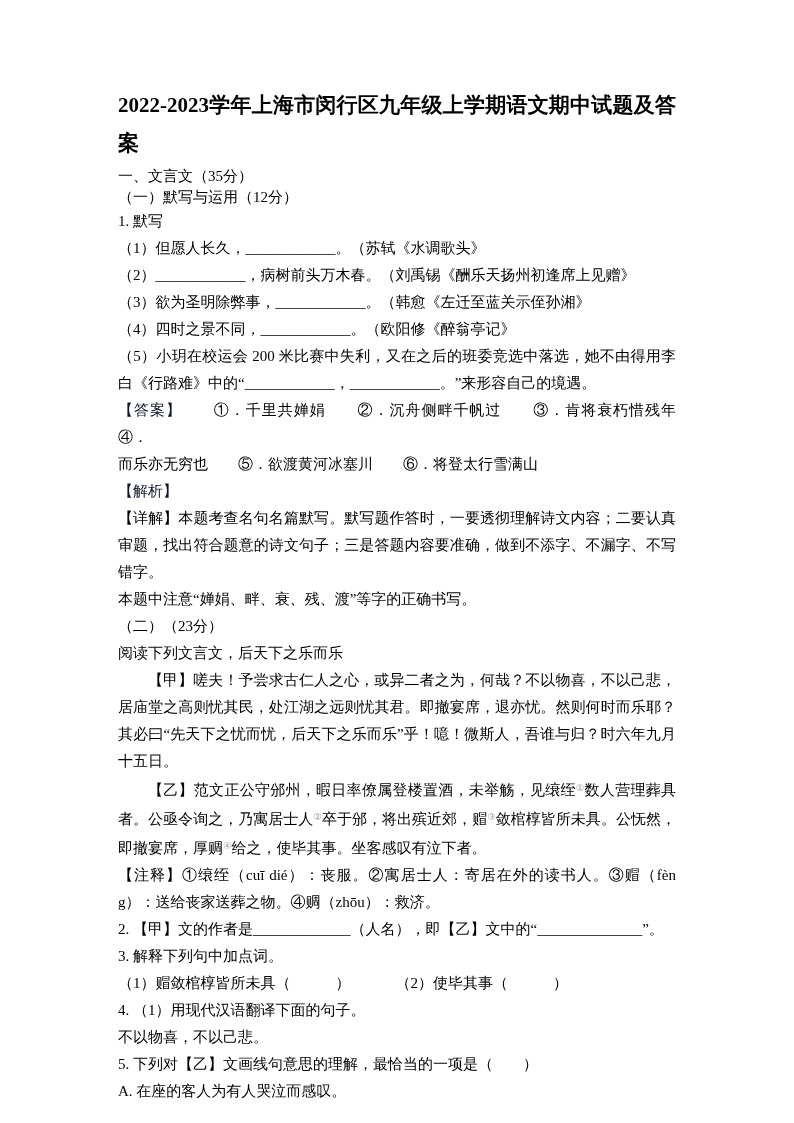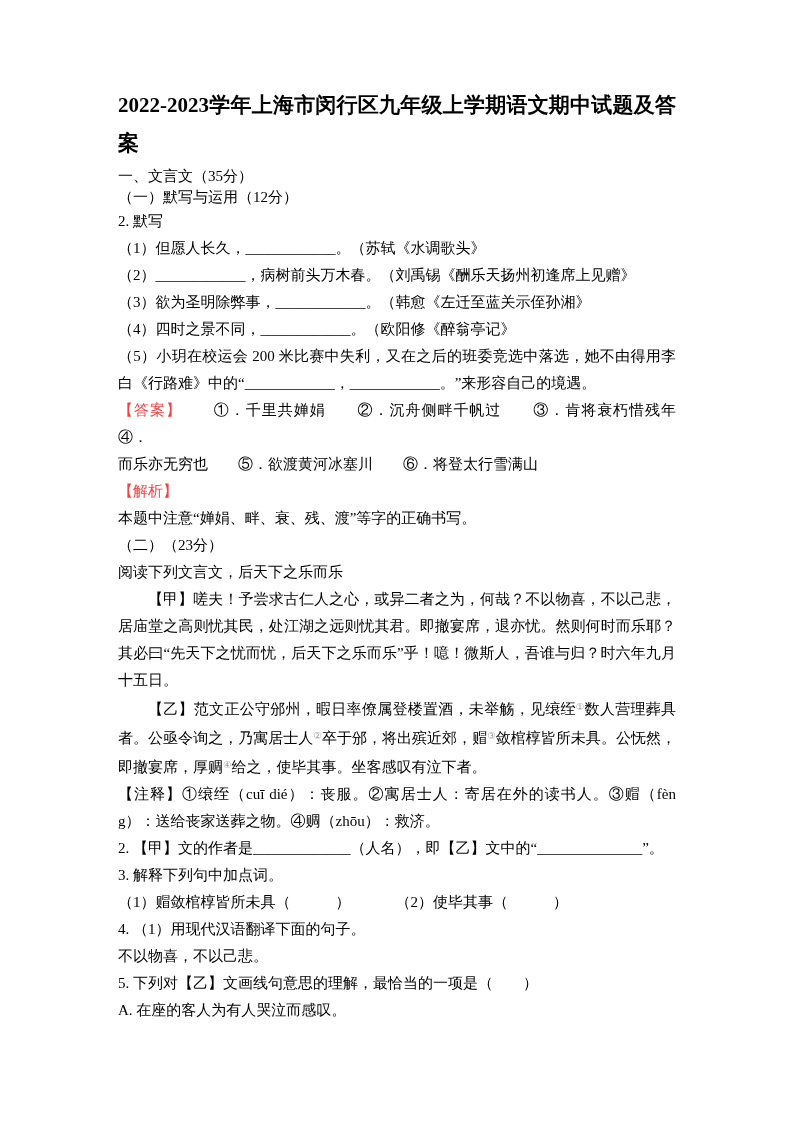--- a/index.html
+++ b/index.html
@@ -33,44 +33,45 @@
     text-align: justify;
     word-break: break-all;
   }
   .doc-body p.tight {
     line-height: 21px;
   }
   .doc-body p.indent {
     text-indent: 2em;
   }
   .blue {
-    color: #ef4444;
+    color: #0f172a;
   }
   .sup {
     font-size: 9.5px;
     color: #9e9e9e;
     vertical-align: 4px;
   }
 </style>
 </head>
 <body>
 
 <div class="page">
   <h1 class="doc-title">2022-2023学年上海市闵行区九年级上学期语文期中试题及答案</h1>
   <main class="doc-body" id="doc-body">
       <p class="line tight"><span>一、文言文（35分）</span></p>
       <p class="line tight"><span>（一）默写与运用（12分）</span></p>
-      <p class="line"><span>2. 默写</span></p>
+      <p class="line"><span>1. 默写</span></p>
       <p class="line"><span>（1）但愿人长久，____________。（苏轼《水调歌头》</span></p>
       <p class="line"><span>（2）____________，病树前头万木春。（刘禹锡《酬乐天扬州初逢席上见赠》</span></p>
       <p class="line"><span>（3）欲为圣明除弊事，____________。（韩愈《左迁至蓝关示侄孙湘》</span></p>
       <p class="line"><span>（4）四时之景不同，____________。（欧阳修《醉翁亭记》</span></p>
       <p class="line"><span>（5）小玥在校运会 200 米比赛中失利，又在之后的班委竞选中落选，她不由得用李白《行路难》中的“____________，____________。”来形容自己的境遇。</span></p>
       <p class="line"><span class="blue">【答案】</span><span>　　①．千里共婵娟　　②．沉舟侧畔千帆过　　③．肯将衰朽惜残年　　④．</span><br><span>而乐亦无穷也　　⑤．欲渡黄河冰塞川　　⑥．将登太行雪满山</span></p>
       <p class="line"><span class="blue">【解析】</span></p>
+      <p class="line"><span>【详解】本题考查名句名篇默写。默写题作答时，一要透彻理解诗文内容；二要认真审题，找出符合题意的诗文句子；三是答题内容要准确，做到不添字、不漏字、不写错字。</span></p>
       <p class="line"><span>本题中注意“婵娟、畔、衰、残、渡”等字的正确书写。</span></p>
       <p class="line"><span>（二）（23分）</span></p>
       <p class="line"><span>阅读下列文言文，后天下之乐而乐</span></p>
       <p class="line indent"><span>【甲】嗟夫！予尝求古仁人之心，或异二者之为，何哉？不以物喜，不以己悲，居庙堂之高则忧其民，处江湖之远则忧其君。即撤宴席，退亦忧。然则何时而乐耶？其必曰“先天下之忧而忧，后天下之乐而乐”乎！噫！微斯人，吾谁与归？时六年九月十五日。</span></p>
       <p class="line indent"><span>【乙】范文正公守邠州，暇日率僚属登楼置酒，未举觞，见缞绖</span><span class="sup">①</span><span>数人营理葬具者。公亟令询之，乃寓居士人</span><span class="sup">②</span><span>卒于邠，将出殡近郊，赗</span><span class="sup">③</span><span>敛棺椁皆所未具。公怃然，即撤宴席，厚赒</span><span class="sup">④</span><span>给之，使毕其事。坐客感叹有泣下者。</span></p>
       <p class="line"><span>【注释】①缞绖（cuī dié）：丧服。②寓居士人：寄居在外的读书人。③赗（fèng）：送给丧家送葬之物。④赒（zhōu）：救济。</span></p>
       <p class="line"><span>2. 【甲】文的作者是_____________（人名），即【乙】文中的“______________”。</span></p>
       <p class="line"><span>3. 解释下列句中加点词。</span></p>
       <p class="line"><span>（1）赗敛棺椁皆所未具（　　　）　　　（2）使毕其事（　　　）</span></p>
       <p class="line"><span>4. （1）用现代汉语翻译下面的句子。</span></p>

